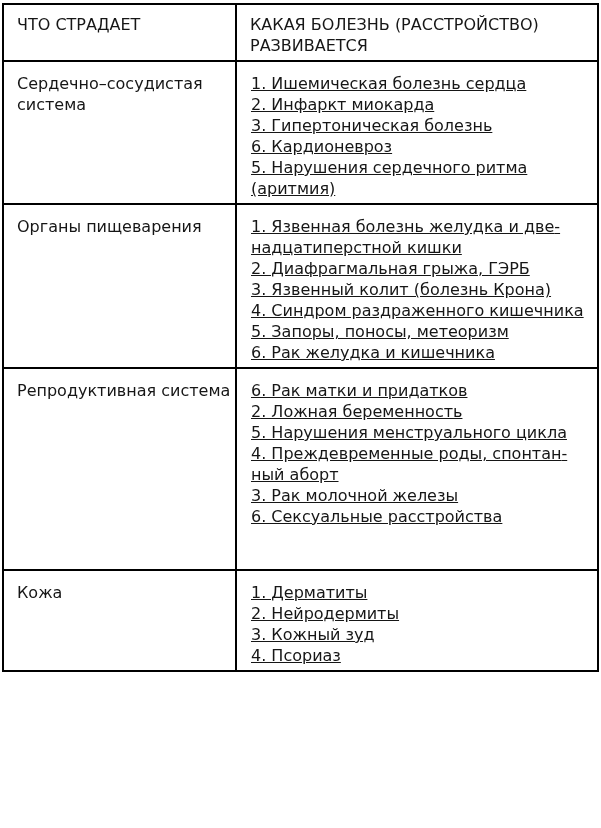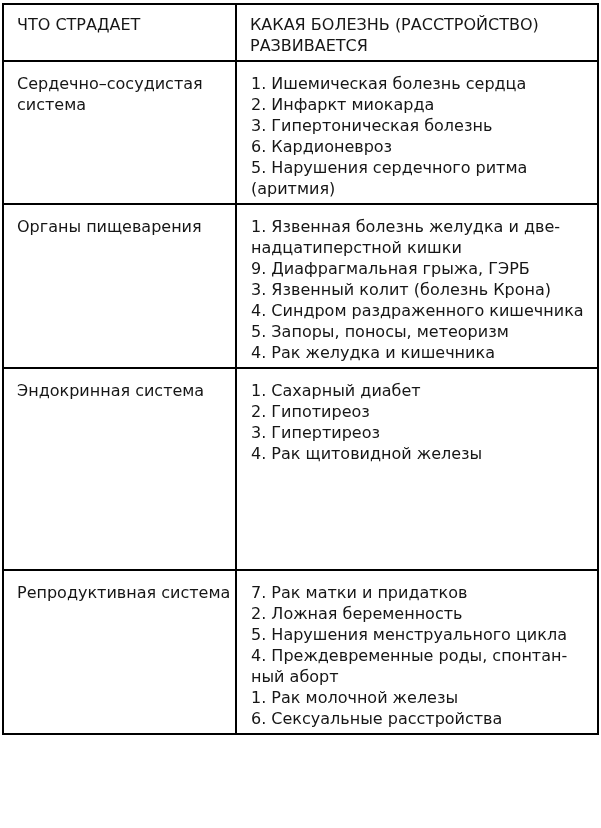--- a/index.html
+++ b/index.html
@@ -48,20 +48,21 @@
   td.diseases-cell {
     padding: 11px 6px 4px 14px;
   }
   th.col-disease {
     padding-left: 14px;
   }
   .disease-item {
     margin: 0;
     padding: 0;
     hyphens: manual;
+    text-decoration: underline;
   }
   
   thead tr            { height: 53px;  }
   tbody tr:nth-child(1) { height: 108px; }
   tbody tr:nth-child(2) { height: 76px;  }
   tbody tr:nth-child(3) { height: 202px; }
   tbody tr:nth-child(4) { height: 100px; }
   tbody tr:nth-child(5) { height: 135px; }
   tbody tr:nth-child(6) { height: 96px;  }
 </style>
@@ -88,42 +89,42 @@
           <div class="disease-item">2. Инфаркт миокарда</div>
           <div class="disease-item">3. Гипертоническая болезнь</div>
           <div class="disease-item">6. Кардионевроз</div>
           <div class="disease-item">5. Нарушения сердечного ритма (аритмия)</div>
         </td>
       </tr>
       <tr>
         <td class="organ-cell">Органы пищеварения</td>
         <td class="diseases-cell">
           <div class="disease-item">1. Язвенная болезнь желудка и две­надцатиперстной кишки</div>
-          <div class="disease-item">9. Диафрагмальная грыжа, ГЭРБ</div>
+          <div class="disease-item">2. Диафрагмальная грыжа, ГЭРБ</div>
           <div class="disease-item">3. Язвенный колит (болезнь Крона)</div>
           <div class="disease-item">4. Синдром раздраженного кишечника</div>
           <div class="disease-item">5. Запоры, поносы, метеоризм</div>
-          <div class="disease-item">4. Рак желудка и кишечника</div>
-        </td>
-      </tr>
-      <tr>
-        <td class="organ-cell">Эндокринная система</td>
-        <td class="diseases-cell">
-          <div class="disease-item">1. Сахарный диабет</div>
-          <div class="disease-item">2. Гипотиреоз</div>
-          <div class="disease-item">3. Гипертиреоз</div>
-          <div class="disease-item">4. Рак щитовидной железы</div>
+          <div class="disease-item">6. Рак желудка и кишечника</div>
         </td>
       </tr>
       <tr>
         <td class="organ-cell">Репродуктивная система</td>
         <td class="diseases-cell">
-          <div class="disease-item">7. Рак матки и придатков</div>
+          <div class="disease-item">6. Рак матки и придатков</div>
           <div class="disease-item">2. Ложная беременность</div>
           <div class="disease-item">5. Нарушения менструального цикла</div>
           <div class="disease-item">4. Преждевременные роды, спонтан­ный аборт</div>
-          <div class="disease-item">1. Рак молочной железы</div>
+          <div class="disease-item">3. Рак молочной железы</div>
           <div class="disease-item">6. Сексуальные расстройства</div>
+        </td>
+      </tr>
+      <tr>
+        <td class="organ-cell">Кожа</td>
+        <td class="diseases-cell">
+          <div class="disease-item">1. Дерматиты</div>
+          <div class="disease-item">2. Нейродермиты</div>
+          <div class="disease-item">3. Кожный зуд</div>
+          <div class="disease-item">4. Псориаз</div>
         </td>
       </tr>
     </tbody>
   </table>
 </div>
 
 </body></html>

